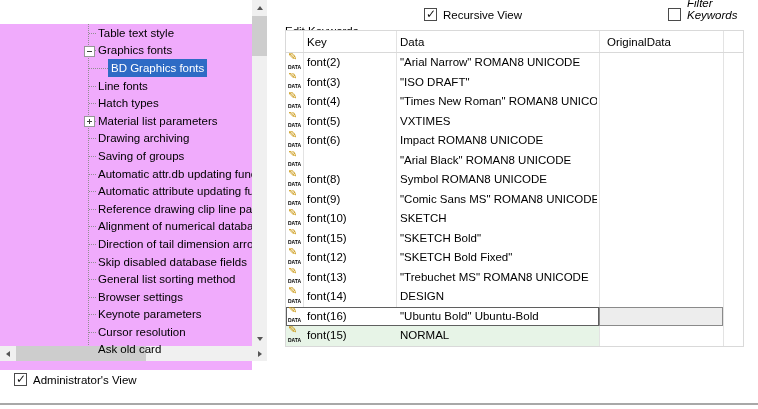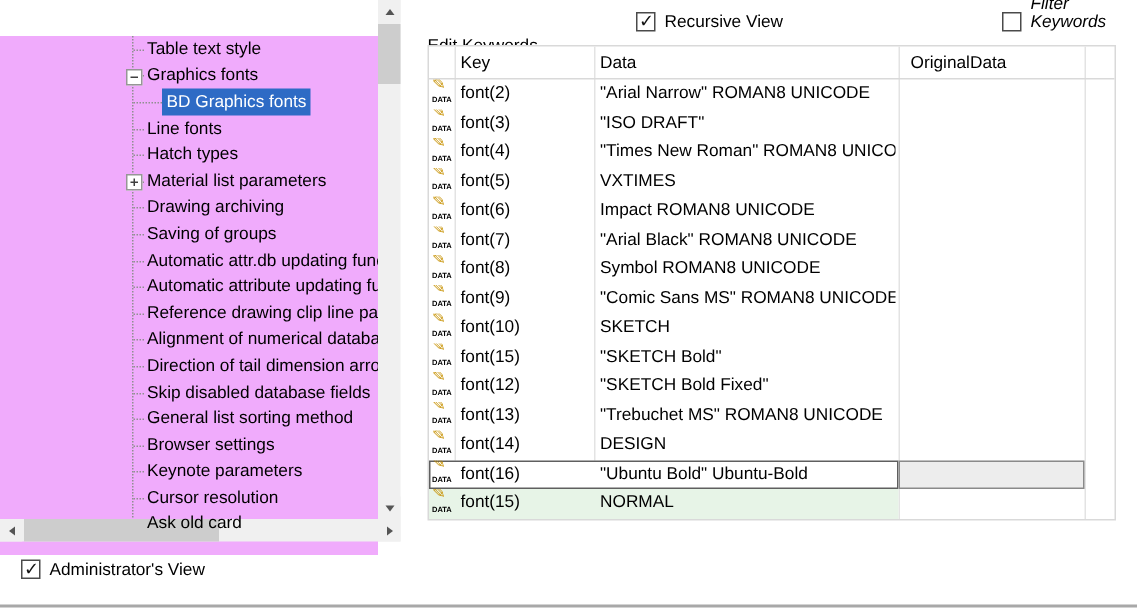--- a/index.html
+++ b/index.html
@@ -230,21 +230,20 @@
         <div class="cell c-key">font(6)</div>
         <div class="cell c-data">Impact ROMAN8 UNICODE</div>
         <div class="cell c-orig"></div>
       </div>
       <div class="trow">
         <div class="cell c-icon">
           <div class="dicon">
             <span class="dword">DATA</span>
           </div>
         </div>
-        <div class="cell c-key">font(7)</div>
         <div class="cell c-data">"Arial Black" ROMAN8 UNICODE</div>
         <div class="cell c-orig"></div>
       </div>
       <div class="trow">
         <div class="cell c-icon">
           <div class="dicon">
             <span class="dword">DATA</span>
           </div>
         </div>
         <div class="cell c-key">font(8)</div>

